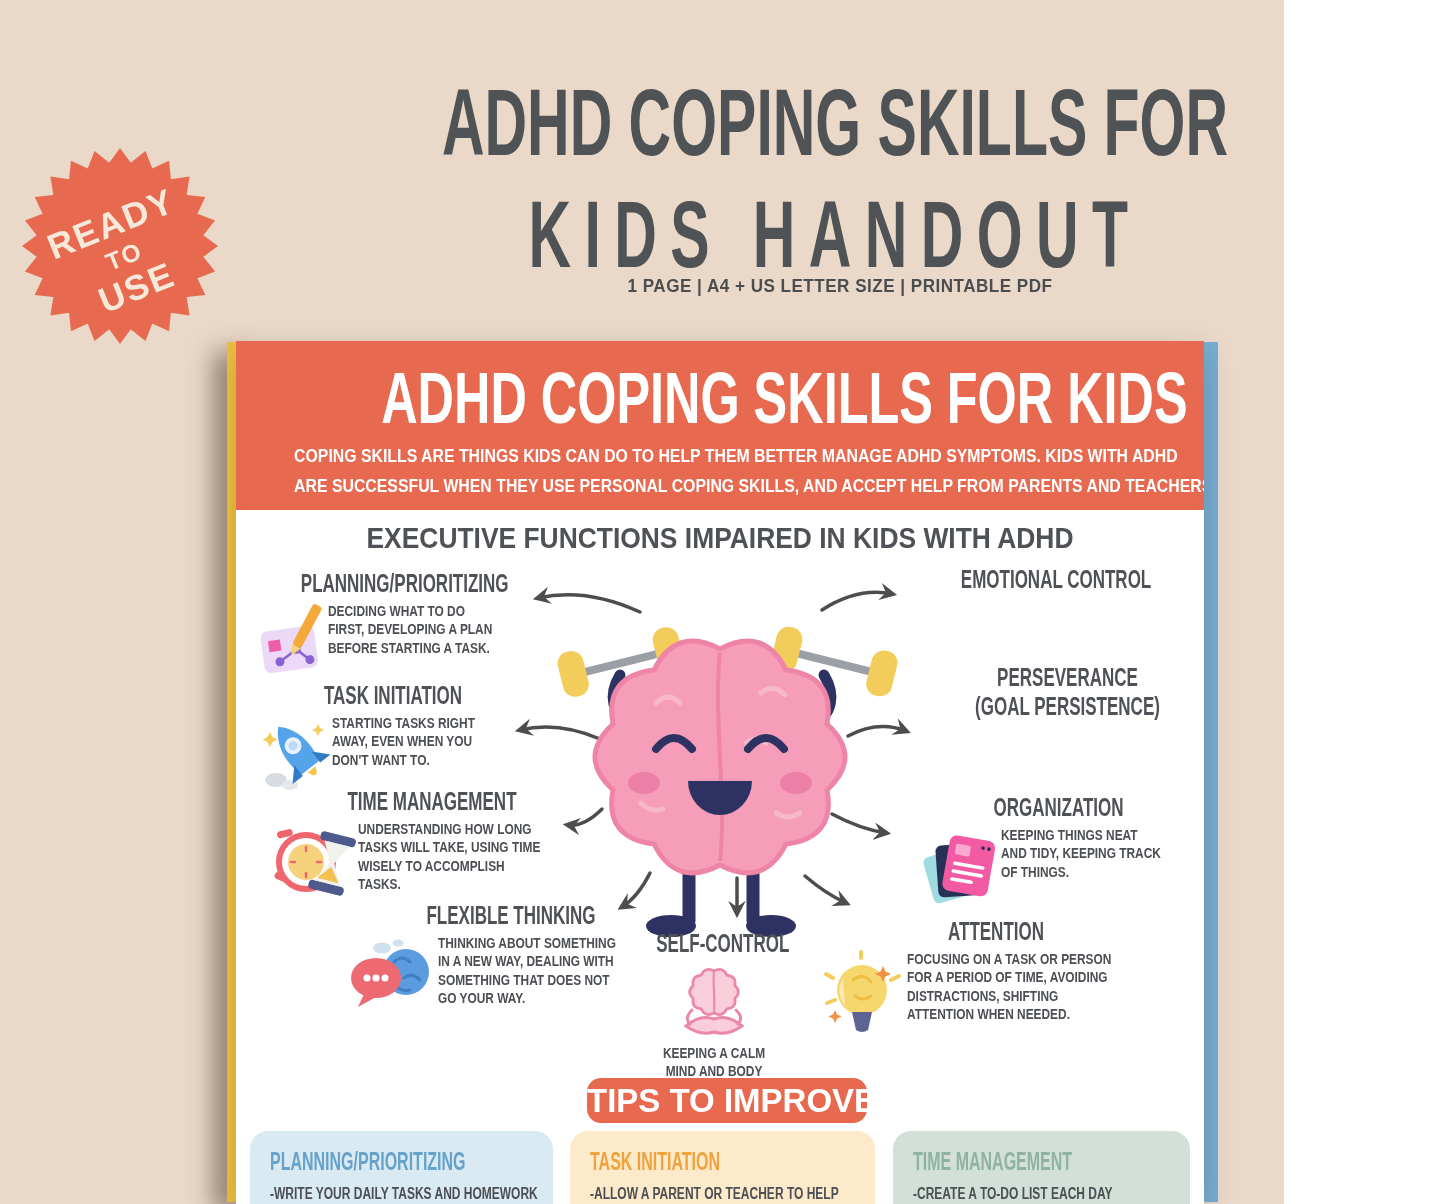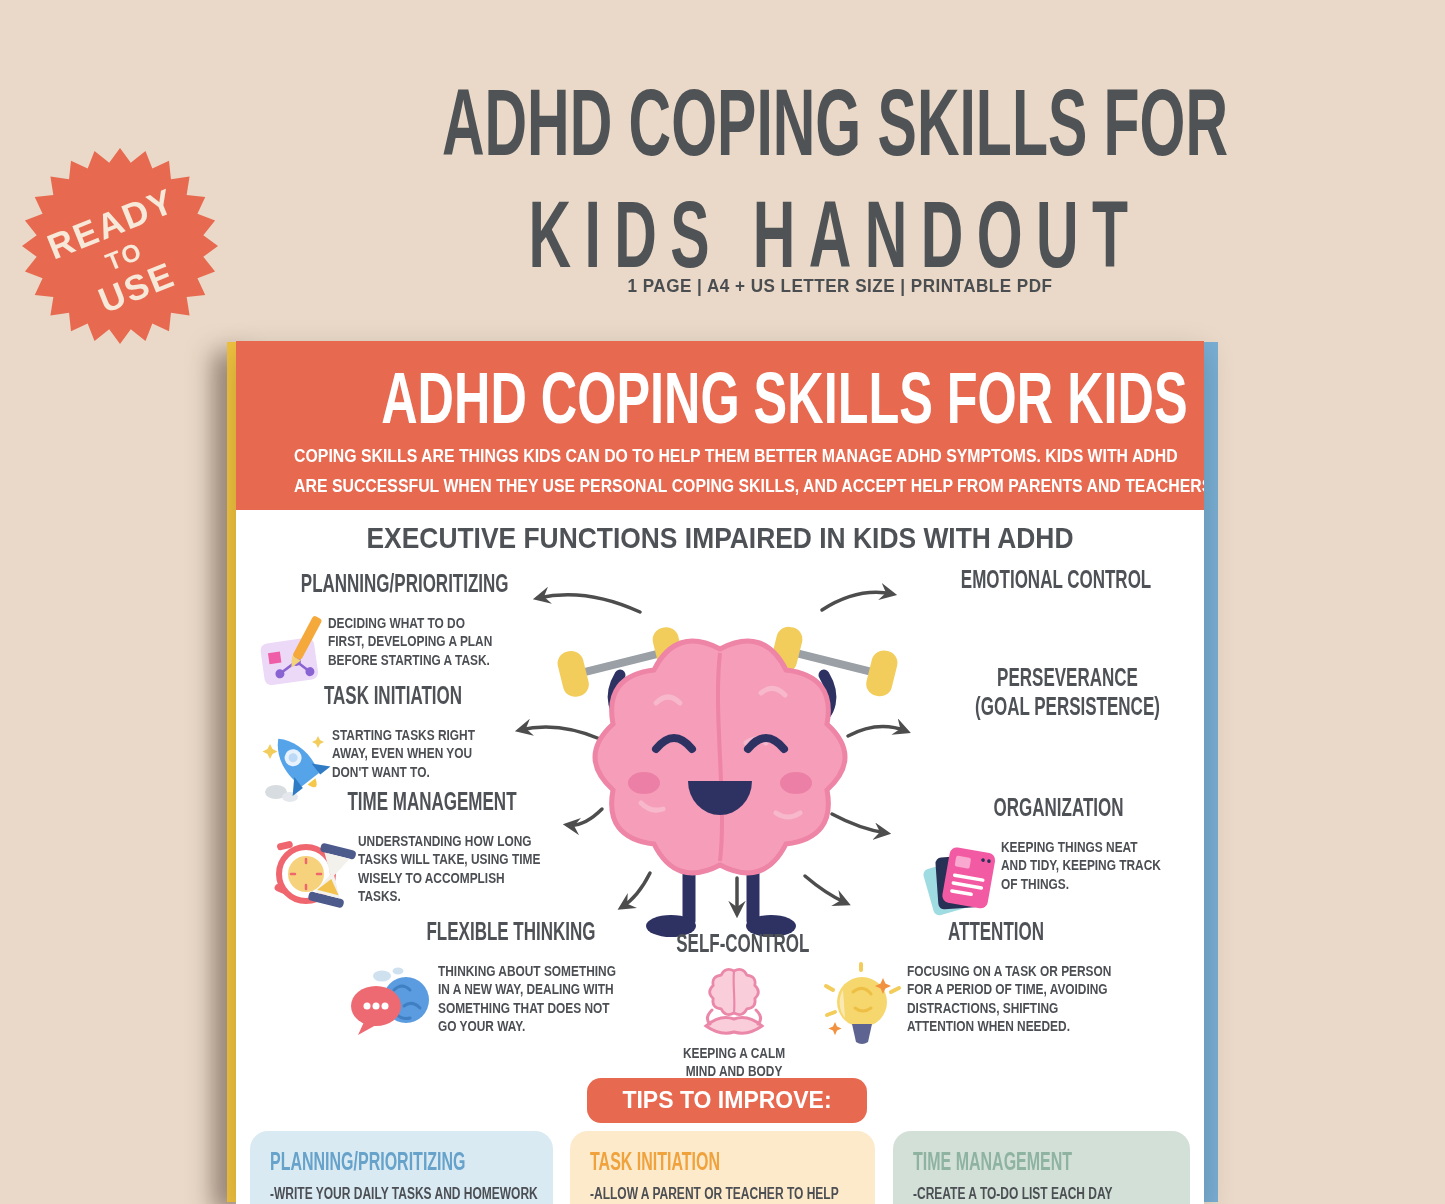--- a/index.html
+++ b/index.html
@@ -1,17 +1,17 @@
 <!DOCTYPE html>
 <html><head>
 <meta charset="utf-8">
 <style>
   html,body{margin:0;padding:0;}
   #canvas{
-    position:relative;width:1445px;height:1204px;overflow:hidden;
+    position:relative;width:1284px;height:1204px;overflow:hidden;
     background:#ead9c8;
     font-family:"Liberation Sans",sans-serif;
   }
   .abs{position:absolute;}
   
   .main-title{
     left:140px;top:66px;width:1390px;text-align:center;
     color:#4f5356;font-weight:bold;font-size:88px;line-height:1.18;
     transform:scale(.67,1.08);transform-origin:50% 0;
   }
@@ -44,31 +44,31 @@
   .exec-heading{
     left:0;top:180px;width:968px;text-align:center;color:#4e5156;font-weight:bold;
     font-size:30px;white-space:nowrap;transform:scaleX(.88);transform-origin:50% 0;
   }
   
   .fn{position:absolute;}
   .fn-title{
     font-size:25px;font-weight:bold;color:#4e5156;text-align:center;white-space:nowrap;
     transform:scaleX(.68);transform-origin:50% 50%;
   }
-  .fn-row{display:flex;align-items:flex-start;margin-top:16px;}
+  .fn-row{display:flex;align-items:flex-start;margin-top:4px;}
   .fn-icon{flex:none;}
   .fn-desc{
     font-size:14.5px;font-weight:bold;color:#4b4e53;line-height:1.26;
     transform:scaleX(.82);transform-origin:0 0;
   }
   .fn-desc.center{transform-origin:50% 0;text-align:center;}
   
   .tips-pill{
     left:351px;top:737px;width:280px;height:45px;background:#e7694f;border-radius:14px;
-    color:#fff;font-weight:bold;font-size:23px;text-align:center;line-height:45px;white-space:nowrap;
+    color:#fff;font-weight:bold;font-size:33px;text-align:center;line-height:45px;white-space:nowrap;
   }
   .tip-box{position:absolute;top:790px;height:130px;border-radius:18px;padding:16px 0 0 20px;box-sizing:border-box;}
   .tip-title{font-size:25px;font-weight:bold;white-space:nowrap;transform:scaleX(.64);transform-origin:0 0;}
   .tip-lines{margin-top:8px;font-size:16px;font-weight:bold;color:#4b4e53;line-height:20px;
     transform:scaleX(.75);transform-origin:0 0;white-space:nowrap;}
   .tip-blue{left:14px;width:303px;background:#d9eaf3;}
   .tip-blue .tip-title{color:#66a2c9;}
   .tip-orange{left:334px;width:305px;background:#fdeacb;}
   .tip-orange .tip-title{color:#f0a23c;}
   .tip-green{left:657px;width:297px;background:#d3e0d8;}
@@ -236,21 +236,21 @@
               <rect x="42" y="64" width="36" height="9" rx="4" fill="#4d5a8c"></rect>
               <path d="M47,23 L73,23 L62,43 L73,64 L47,64 L58,43 Z" fill="#f3f1ec"></path>
               <path d="M49,61 L71,61 L60,47 Z" fill="#f2c14e"></path>
             </g>
           </svg>
         </div>
         <div class="fn-desc" style="width:244px">UNDERSTANDING HOW LONG TASKS WILL TAKE, USING TIME WISELY TO ACCOMPLISH TASKS.</div>
       </div>
     </div>
 
-    <div class="fn" style="left:110px;top:576px;width:330px">
+    <div class="fn" style="left:110px;top:560px;width:330px">
       <div class="fn-title">FLEXIBLE THINKING</div>
       <div class="fn-row">
         <div class="fn-icon">
           <svg width="92" height="76" viewBox="0 0 92 76">
             <ellipse cx="36" cy="14" rx="9" ry="5.5" fill="#cfe0ef"></ellipse>
             <ellipse cx="52" cy="9" rx="5.5" ry="3.5" fill="#cfe0ef"></ellipse>
             <circle cx="60" cy="38" r="23" fill="#5b9ce0"></circle>
             <g stroke="#3f7fc2" stroke-width="3" fill="none" stroke-linecap="round">
               <path d="M48,28 q8,-8 16,0"></path>
                 <path d="M58,44 q8,-6 16,2"></path>
@@ -321,21 +321,21 @@
             </g>
             <path d="M31,62 L51,62 L47,80 Q41,84 35,80 Z" fill="#5d6491"></path>
             <path d="M62,16 l2.4,5.6 5.6,2.4 -5.6,2.4 -2.4,5.6 -2.4,-5.6 -5.6,-2.4 5.6,-2.4 z" fill="#f2913f"></path>
             <path d="M14,60 l2,4.6 4.6,2 -4.6,2 -2,4.6 -2,-4.6 -4.6,-2 4.6,-2 z" fill="#f2913f"></path>
           </svg>
         </div>
         <div class="fn-desc" style="width:287px">FOCUSING ON A TASK OR PERSON FOR A PERIOD OF TIME, AVOIDING DISTRACTIONS, SHIFTING ATTENTION WHEN NEEDED.</div>
       </div>
     </div>
 
-    <div class="fn" style="left:413px;top:588px;width:170px;text-align:center">
+    <div class="fn" style="left:393px;top:588px;width:170px;text-align:center">
       <div class="fn-title">SELF-CONTROL</div>
       <div style="margin-top:4px">
         <svg width="84" height="76" viewBox="0 0 84 76">
           <g transform="translate(42,30) scale(0.195) translate(-184,-134)">
             <path d="M184,26 Q228,3 250,47 Q300,53 291,101 Q327,134 291,167 Q300,215 250,221 Q228,265 184,242 Q140,265 118,221 Q68,215 77,167 Q41,134 77,101 Q68,53 118,47 Q140,3 184,26 Z" fill="#f9cdda" stroke="#eb87a8" stroke-width="14"></path>
             <path d="M184,30 C177,90 191,180 184,238" stroke="#eb87a8" stroke-width="11" fill="none"></path>
           </g>
           <path d="M14,64 Q28,52 42,57 Q56,52 70,64 Q56,74 42,70 Q28,74 14,64 Z" fill="#f9cdda" stroke="#eb87a8" stroke-width="3"></path>
           <path d="M20,48 q-8,8 -2,14" stroke="#eb87a8" stroke-width="3" fill="none" stroke-linecap="round"></path>
           <path d="M64,48 q8,8 2,14" stroke="#eb87a8" stroke-width="3" fill="none" stroke-linecap="round"></path>

